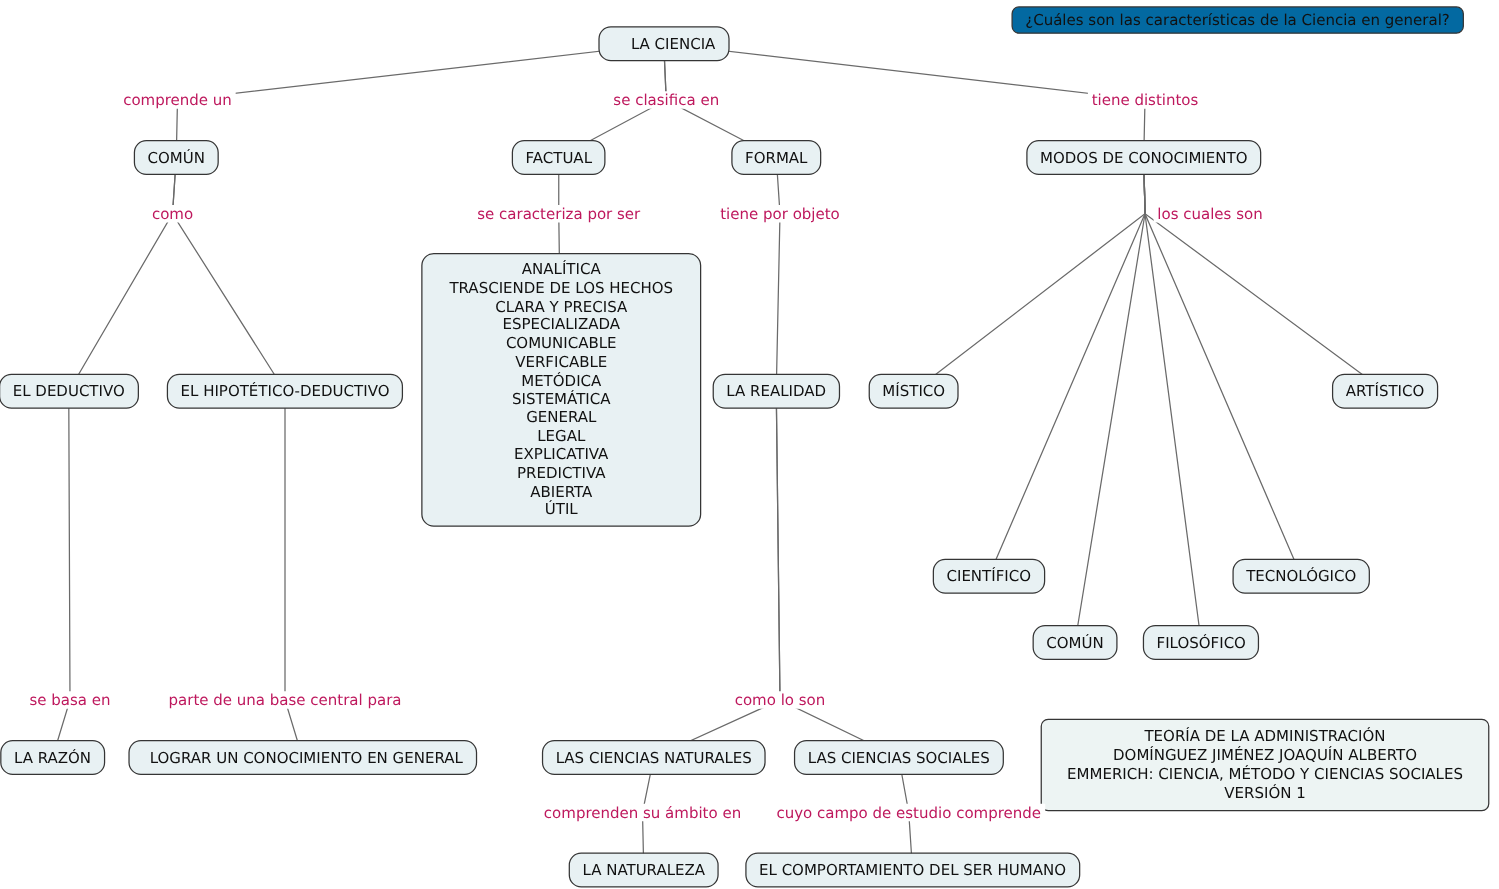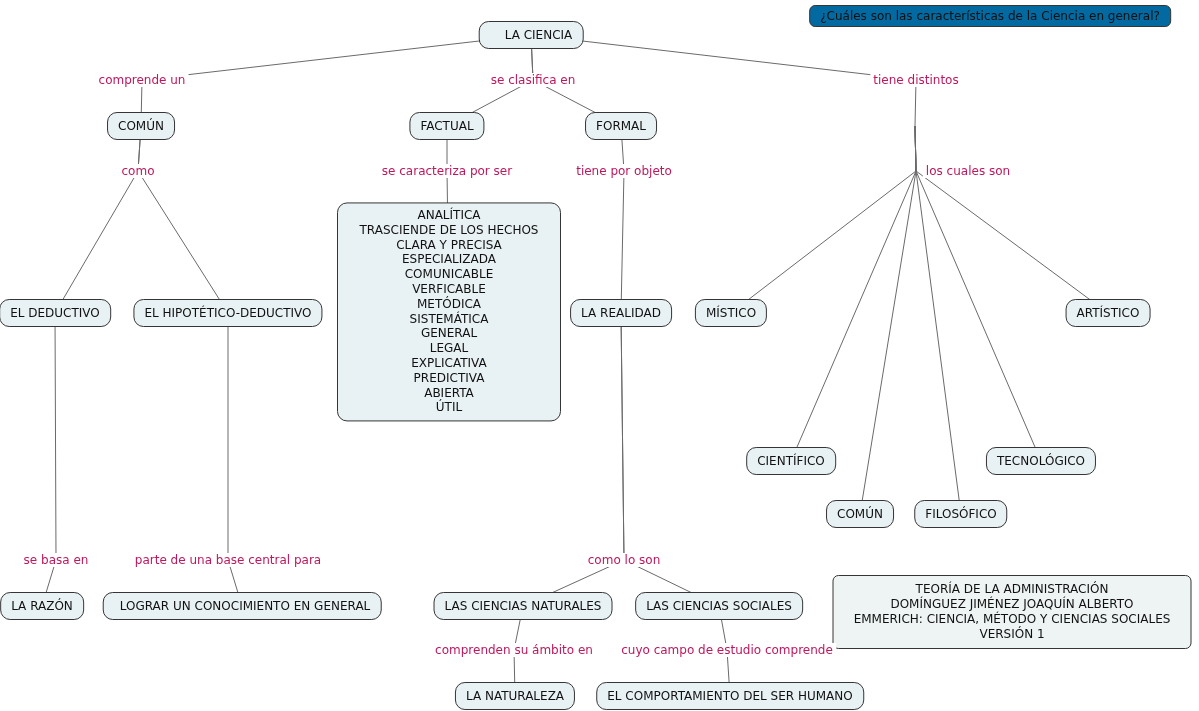--- a/index.html
+++ b/index.html
@@ -91,20 +91,21 @@
     <polyline points="523,606 514,650 515,696"></polyline>
     <polyline points="719,606 727,650 730,696"></polyline>
   </svg>
 
   <div class="note-box" style="left:990px; top:16px;">¿Cuáles son las características de la Ciencia en general?</div>
 
   <div class="node" style="left:531px; top:35px;padding-left:25px;">LA CIENCIA</div>
   <div class="node" style="left:141px; top:126px;">COMÚN</div>
   <div class="node" style="left:447px; top:126px;">FACTUAL</div>
   <div class="node" style="left:621px; top:126px;text-align:center;">FORMAL</div>
+  <div class="node" style="left:915px; top:126px;">MODOS DE CONOCIMIENTO</div>
 
   <div class="node list-box" style="left:449px; top:312px;">ANALÍTICA
 TRASCIENDE DE LOS HECHOS
 CLARA Y PRECISA
 ESPECIALIZADA
 COMUNICABLE
 VERFICABLE
 METÓDICA
 SISTEMÁTICA
 GENERAL

